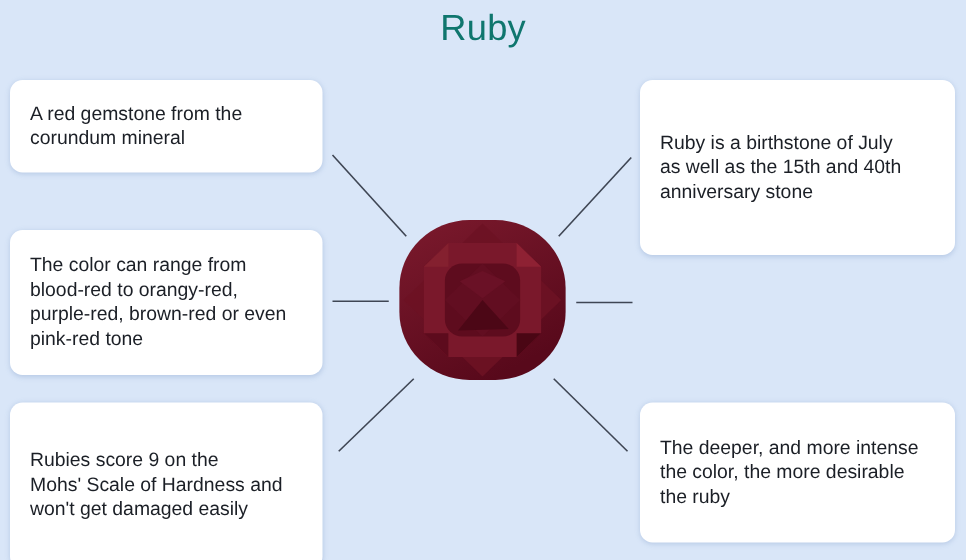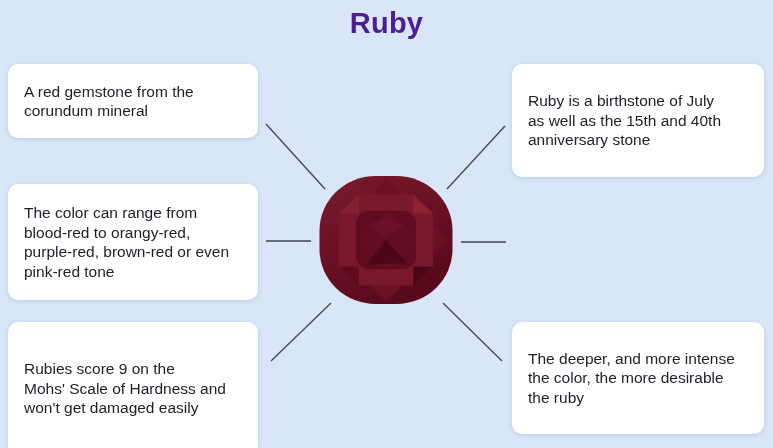--- a/index.html
+++ b/index.html
@@ -3,37 +3,37 @@
 <meta charset="utf-8">
 <style>
   html,body{margin:0;padding:0;background:#d9e6f8;}
   .canvas{
     position:relative;width:773px;height:448px;overflow:hidden;
     background:#d9e6f8;
     font-family:"Liberation Sans",sans-serif;
   }
   .title{
     position:absolute;top:7px;left:0;width:100%;margin:0;
-    text-align:center;font-size:29px;font-weight:700;color:#4c1d95;
+    text-align:center;font-size:29px;font-weight:400;color:#0f766e;
     letter-spacing:0.2px;
   }
   .card{
     position:absolute;background:#ffffff;border-radius:10px;
     box-shadow:0 1px 4px rgba(120,150,195,0.35);
     display:flex;align-items:center;
     padding:0 16px;box-sizing:border-box;
   }
   .card p{
     margin:0;font-size:15.5px;line-height:19.5px;color:#1b1f26;
     white-space:pre-line;
   }
   .l1{left:8px;top:64px;width:250px;height:74px}
   .l2{left:8px;top:184px;width:250px;height:116px}
   .l3{left:8px;top:322px;width:250px;height:133px}
-  .r1{left:512px;top:64px;width:252px;height:113px}
+  .r1{left:512px;top:64px;width:252px;height:140px}
   .r2{left:512px;top:184px;width:252px;height:114px}
   .r3{left:512px;top:322px;width:252px;height:112px}
   svg.connectors{position:absolute;left:0;top:0;width:773px;height:448px;pointer-events:none}
   svg.gem{position:absolute;left:316px;top:172px;width:140px;height:136px}
 </style>
 </head>
 <body>
 
 <div class="canvas">
 

